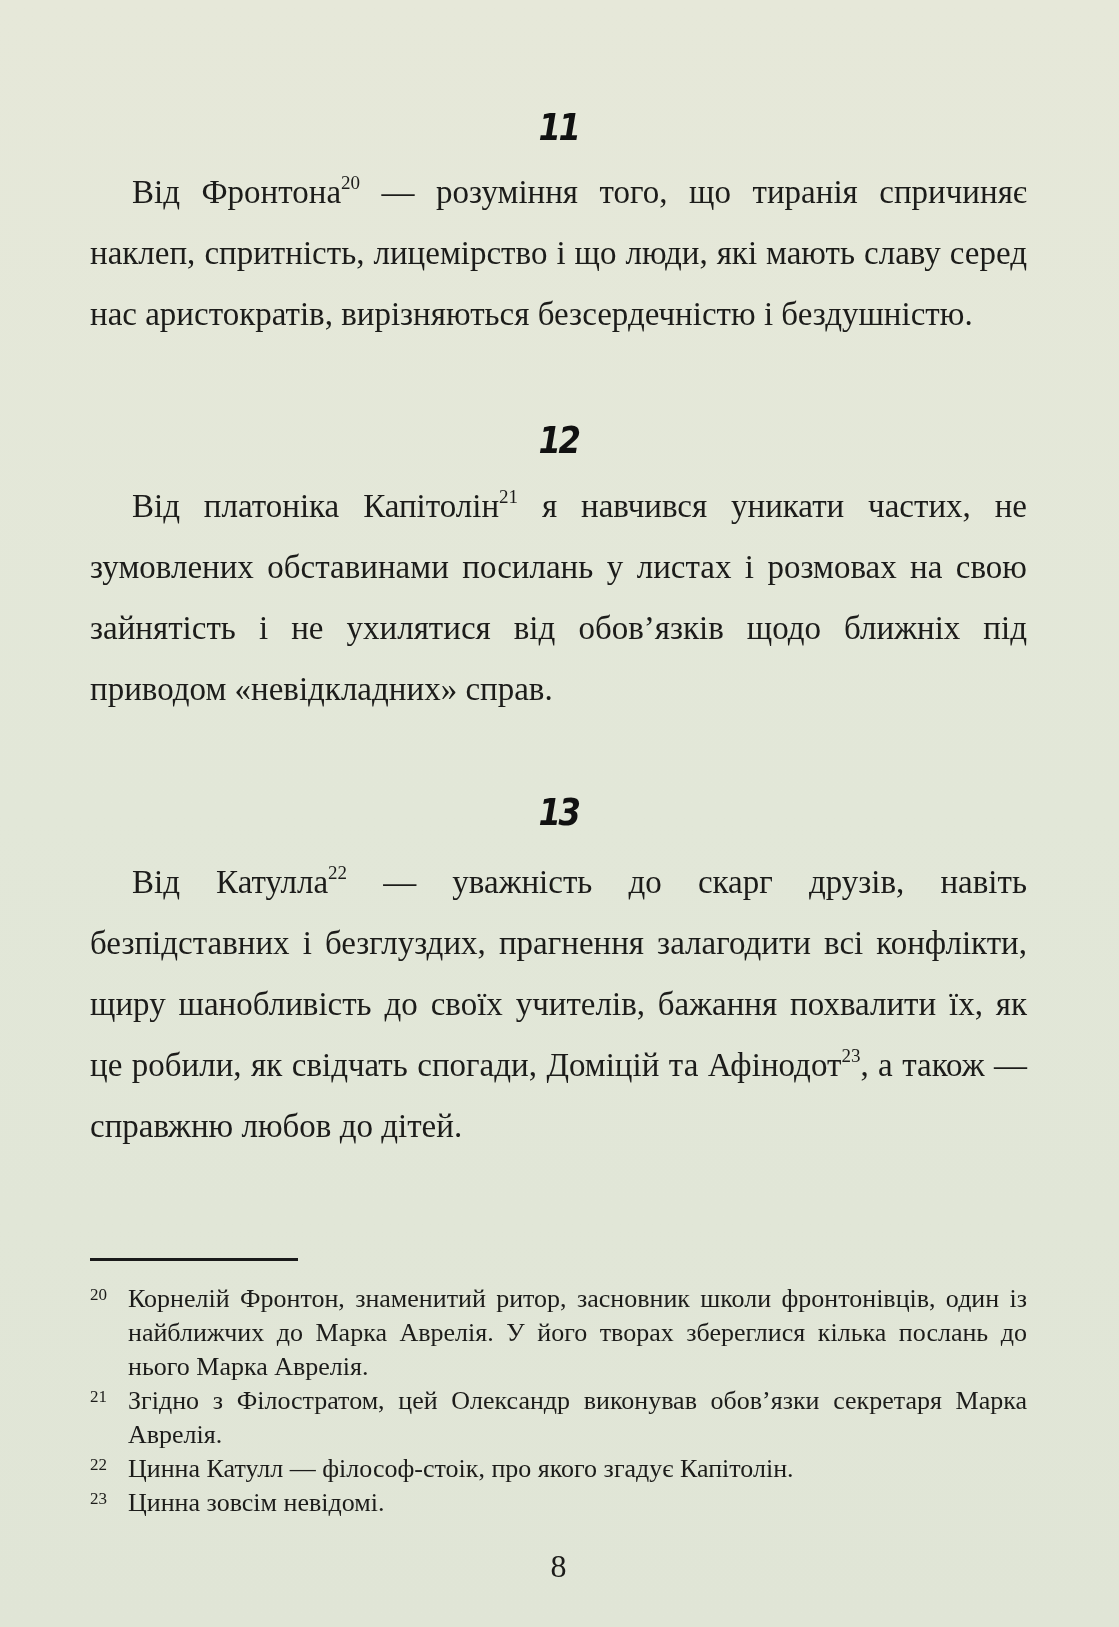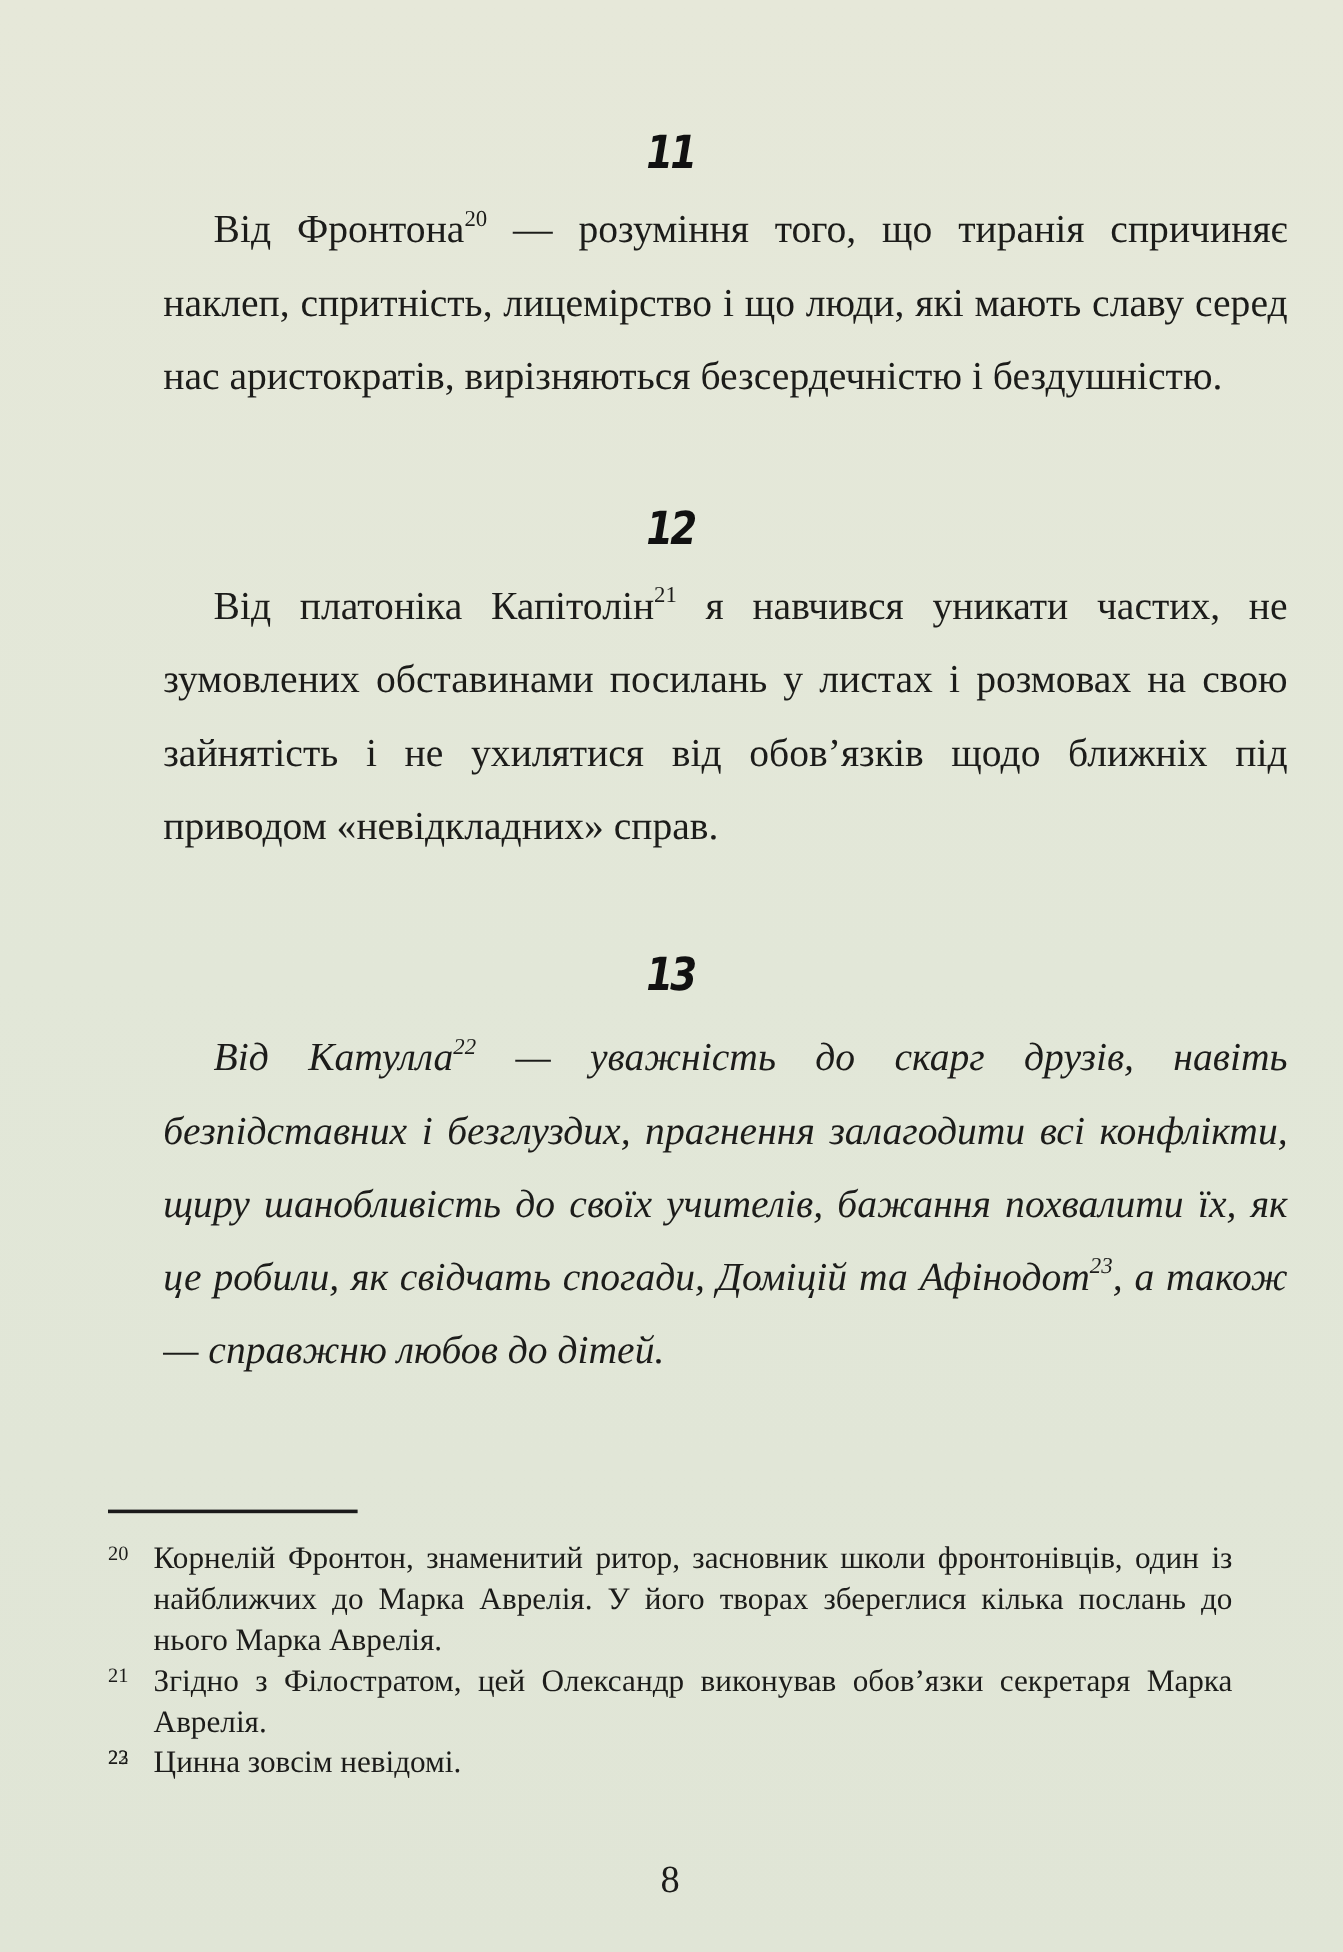--- a/index.html
+++ b/index.html
@@ -16,21 +16,20 @@
       position: absolute; left: 0; width: 937px; text-align: center;
       font-family: "DejaVu Sans", "Liberation Sans", sans-serif;
       font-weight: bold; font-style: italic;
       font-size: 38px; letter-spacing: -3px; color: #111;
       transform: scaleX(0.85);
     }
     .para {
       position: absolute; left: 0; width: 937px;
       font-size: 33px; line-height: 61px; text-align: justify;
       text-align-last: left;
-      margin-left: 46px;
     }
     .para .indent { display: inline-block; width: 42px; }
     sup { font-size: 19px; line-height: 0; vertical-align: 14px; }
     .rule {
       position: absolute; left: 0; top: 1258px; width: 208px; height: 3px;
       background: #1a1a1a;
     }
     .footnotes { position: absolute; left: 0; top: 1282px; width: 937px; }
     .fn {
       position: relative; padding-left: 38px;
@@ -50,25 +49,25 @@
 
 <div class="page">
 
   <div class="section-num" style="top:105px;">11</div>
   <div class="para" style="top:162px;"><span class="indent"></span><span>Від Фронтона</span><sup>20</sup><span> — розуміння того, що тиранія спричиняє наклеп, спритність, лицемірство і що люди, які мають славу серед нас аристократів, вирізняються безсердечністю і бездушністю.</span></div>
 
   <div class="section-num" style="top:418px;">12</div>
   <div class="para" style="top:476px;"><span class="indent"></span><span>Від платоніка Капітолін</span><sup>21</sup><span> я навчився уникати частих, не зумовлених обставинами посилань у листах і розмовах на свою зайнятість і не ухилятися від обов’язків щодо ближніх під приводом «невідкладних» справ.</span></div>
 
   <div class="section-num" style="top:790px;">13</div>
-  <div class="para" style="top:852px;font-style:italic;"><span class="indent"></span><span>Від Катулла</span><sup>22</sup><span> — уважність до скарг друзів, навіть безпідставних і безглуздих, прагнення залагодити всі конфлікти, щиру шанобливість до своїх учителів, бажання похвалити їх, як це робили, як свідчать спогади, Доміцій та Афінодот</span><sup>23</sup><span>, а також — справжню любов до дітей.</span></div>
+  <div class="para" style="top:852px;"><span class="indent"></span><span>Від Катулла</span><sup>22</sup><span> — уважність до скарг друзів, навіть безпідставних і безглуздих, прагнення залагодити всі конфлікти, щиру шанобливість до своїх учителів, бажання похвалити їх, як це робили, як свідчать спогади, Доміцій та Афінодот</span><sup>23</sup><span>, а також — справжню любов до дітей.</span></div>
 
   <div class="rule"></div>
 
   <div class="footnotes">
     <div class="fn"><span class="fn-num">20</span><span>Корнелій Фронтон, знаменитий ритор, засновник школи фронтонівців, один із найближчих до Марка Аврелія. У його творах збереглися кілька послань до нього Марка Аврелія.</span></div>
     <div class="fn"><span class="fn-num">21</span><span>Згідно з Філостратом, цей Олександр виконував обов’язки секретаря Марка Аврелія.</span></div>
-    <div class="fn"><span class="fn-num">22</span></div>
+    <div class="fn"><span class="fn-num">22</span><span>Цинна Катулл — філософ-стоік, про якого згадує Капітолін.</span></div>
     <div class="fn"><span class="fn-num">23</span><span>Цинна зовсім невідомі.</span></div>
   </div>
 
   <div class="page-number">8</div>
 </div>
 
 </body></html>

